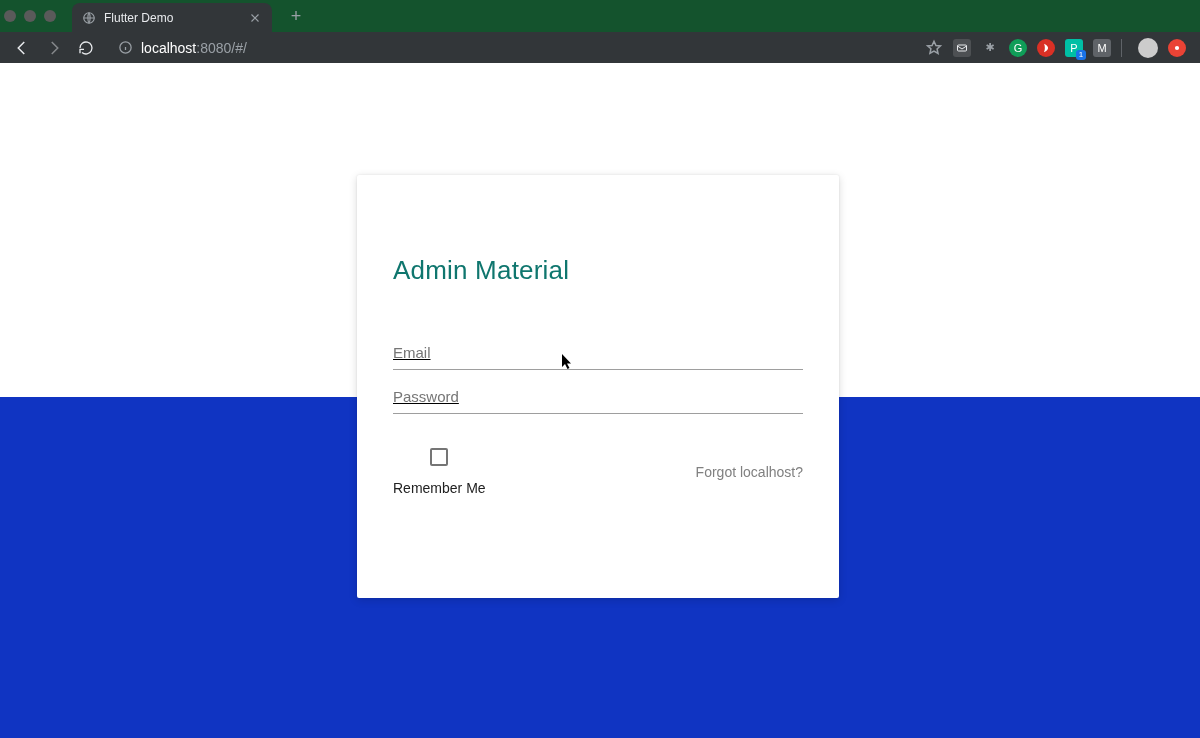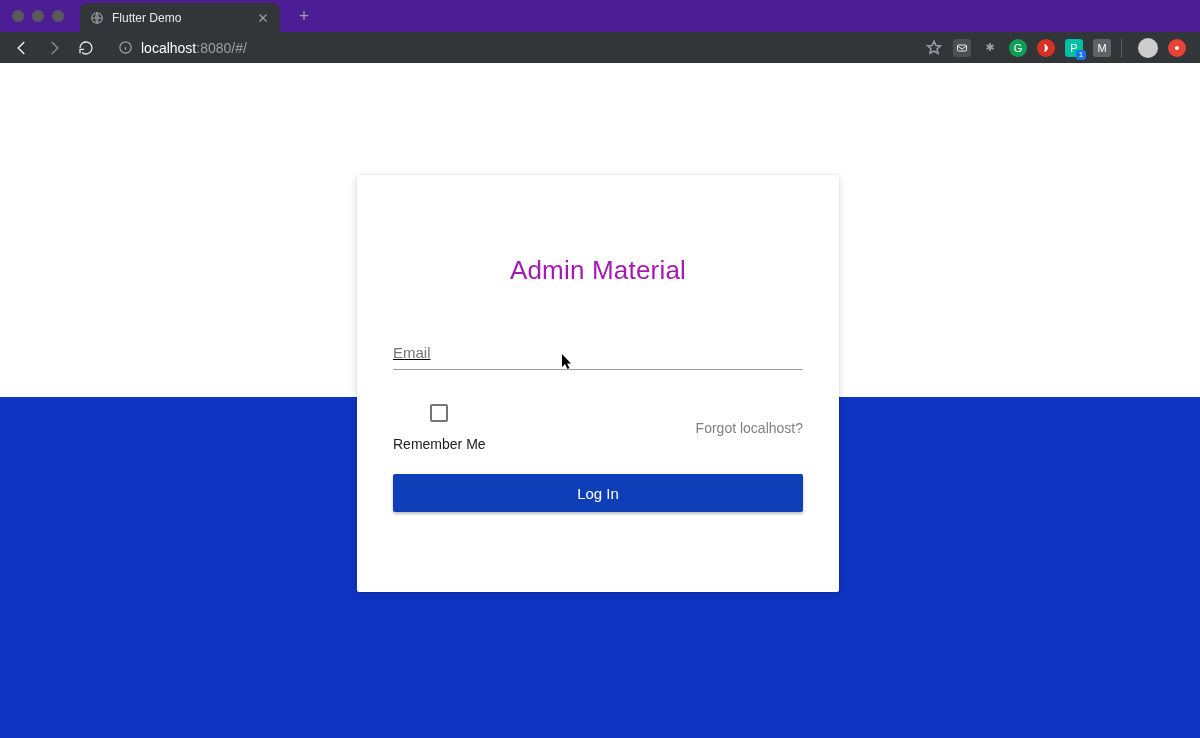--- a/index.html
+++ b/index.html
@@ -21,22 +21,21 @@
       background: #202124;
       height: 63px;
       display: flex;
       flex-direction: column;
     }
 
     .tab-strip {
       height: 32px;
       display: flex;
       align-items: center;
-      padding-left: 8px;
-      background: #4c1d95;
+      background: #14532d;
     }
 
     .traffic-lights {
       display: flex;
       gap: 8px;
       padding: 0 10px 0 4px;
       align-items: center;
     }
 
     .traffic-dot {
@@ -189,24 +188,23 @@
       width: 482px;
       left: 357px;
       top: 112px;
       background: #fff;
       border-radius: 2px;
       box-shadow: 0 2px 8px rgba(0,0,0,0.15), 0 0 2px rgba(0,0,0,0.1);
       padding: 80px 36px 80px;
     }
 
     .card-title {
-      text-align: center;
       font-size: 26px;
       font-weight: 400;
-      color: #a21caf;
+      color: #0f766e;
       margin-bottom: 50px;
       letter-spacing: 0.2px;
     }
 
     .field {
       position: relative;
       height: 34px;
       border-bottom: 1px solid #9e9e9e;
       margin-bottom: 10px;
     }
@@ -391,30 +389,32 @@
 <div class="page">
   <div class="blue-band"></div>
 
   <div class="card">
     <h1 class="card-title">Admin Material</h1>
 
     <div class="field">
       <input type="text" placeholder="Email" style="">
     </div>
 
+    <div class="field">
+      <input type="password" placeholder="Password" style="">
+    </div>
 
     <div class="row">
       <label class="remember">
         <span class="checkbox"></span>
         <span>Remember Me</span>
       </label>
       <a class="forgot">Forgot localhost?</a>
     </div>
 
-    <button class="login-btn">Log In</button>
   </div>
 
   <div class="cursor">
     <svg viewBox="0 0 12 16" width="12" height="16">
       <path d="M0 0 L0 13 L3 10 L5.5 15 L7.5 14 L5 9.5 L9 9.5 Z" fill="#000"></path>
     </svg>
   </div>
 </div>
 
 </body></html>

